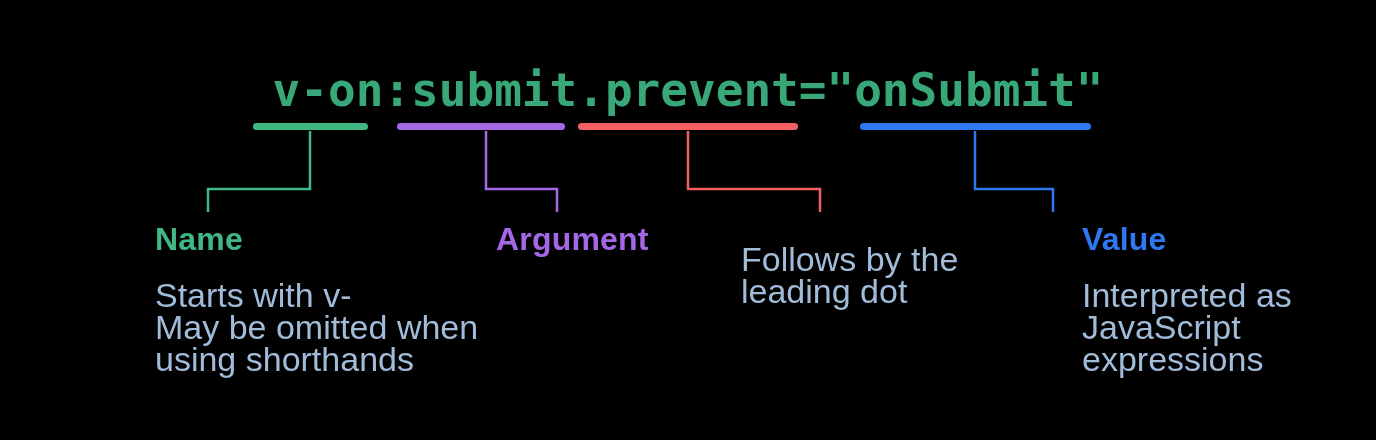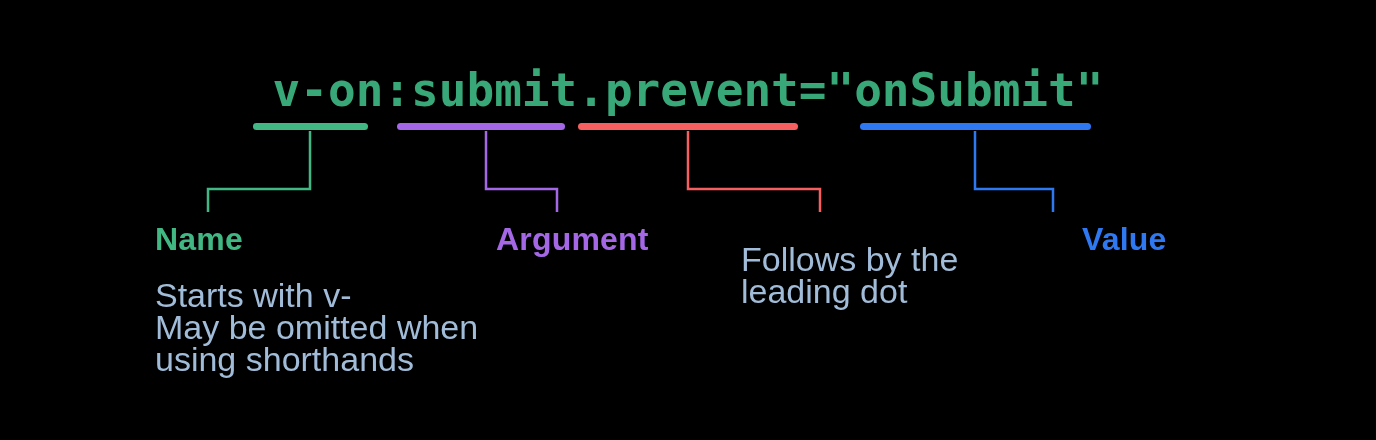--- a/index.html
+++ b/index.html
@@ -87,15 +87,17 @@
     <div class="label" style="color: rgb(164, 104, 230);">Argument</div>
   </div>
 
   <div class="section s-modifiers">
     <div class="desc">Follows by the
 leading dot</div>
   </div>
 
   <div class="section s-value">
     <div class="label" style="color: rgb(46, 120, 242);">Value</div>
+    <div class="desc">Interpreted as
+JavaScript expressions</div>
   </div>
 
 </div>
 
 </body></html>

